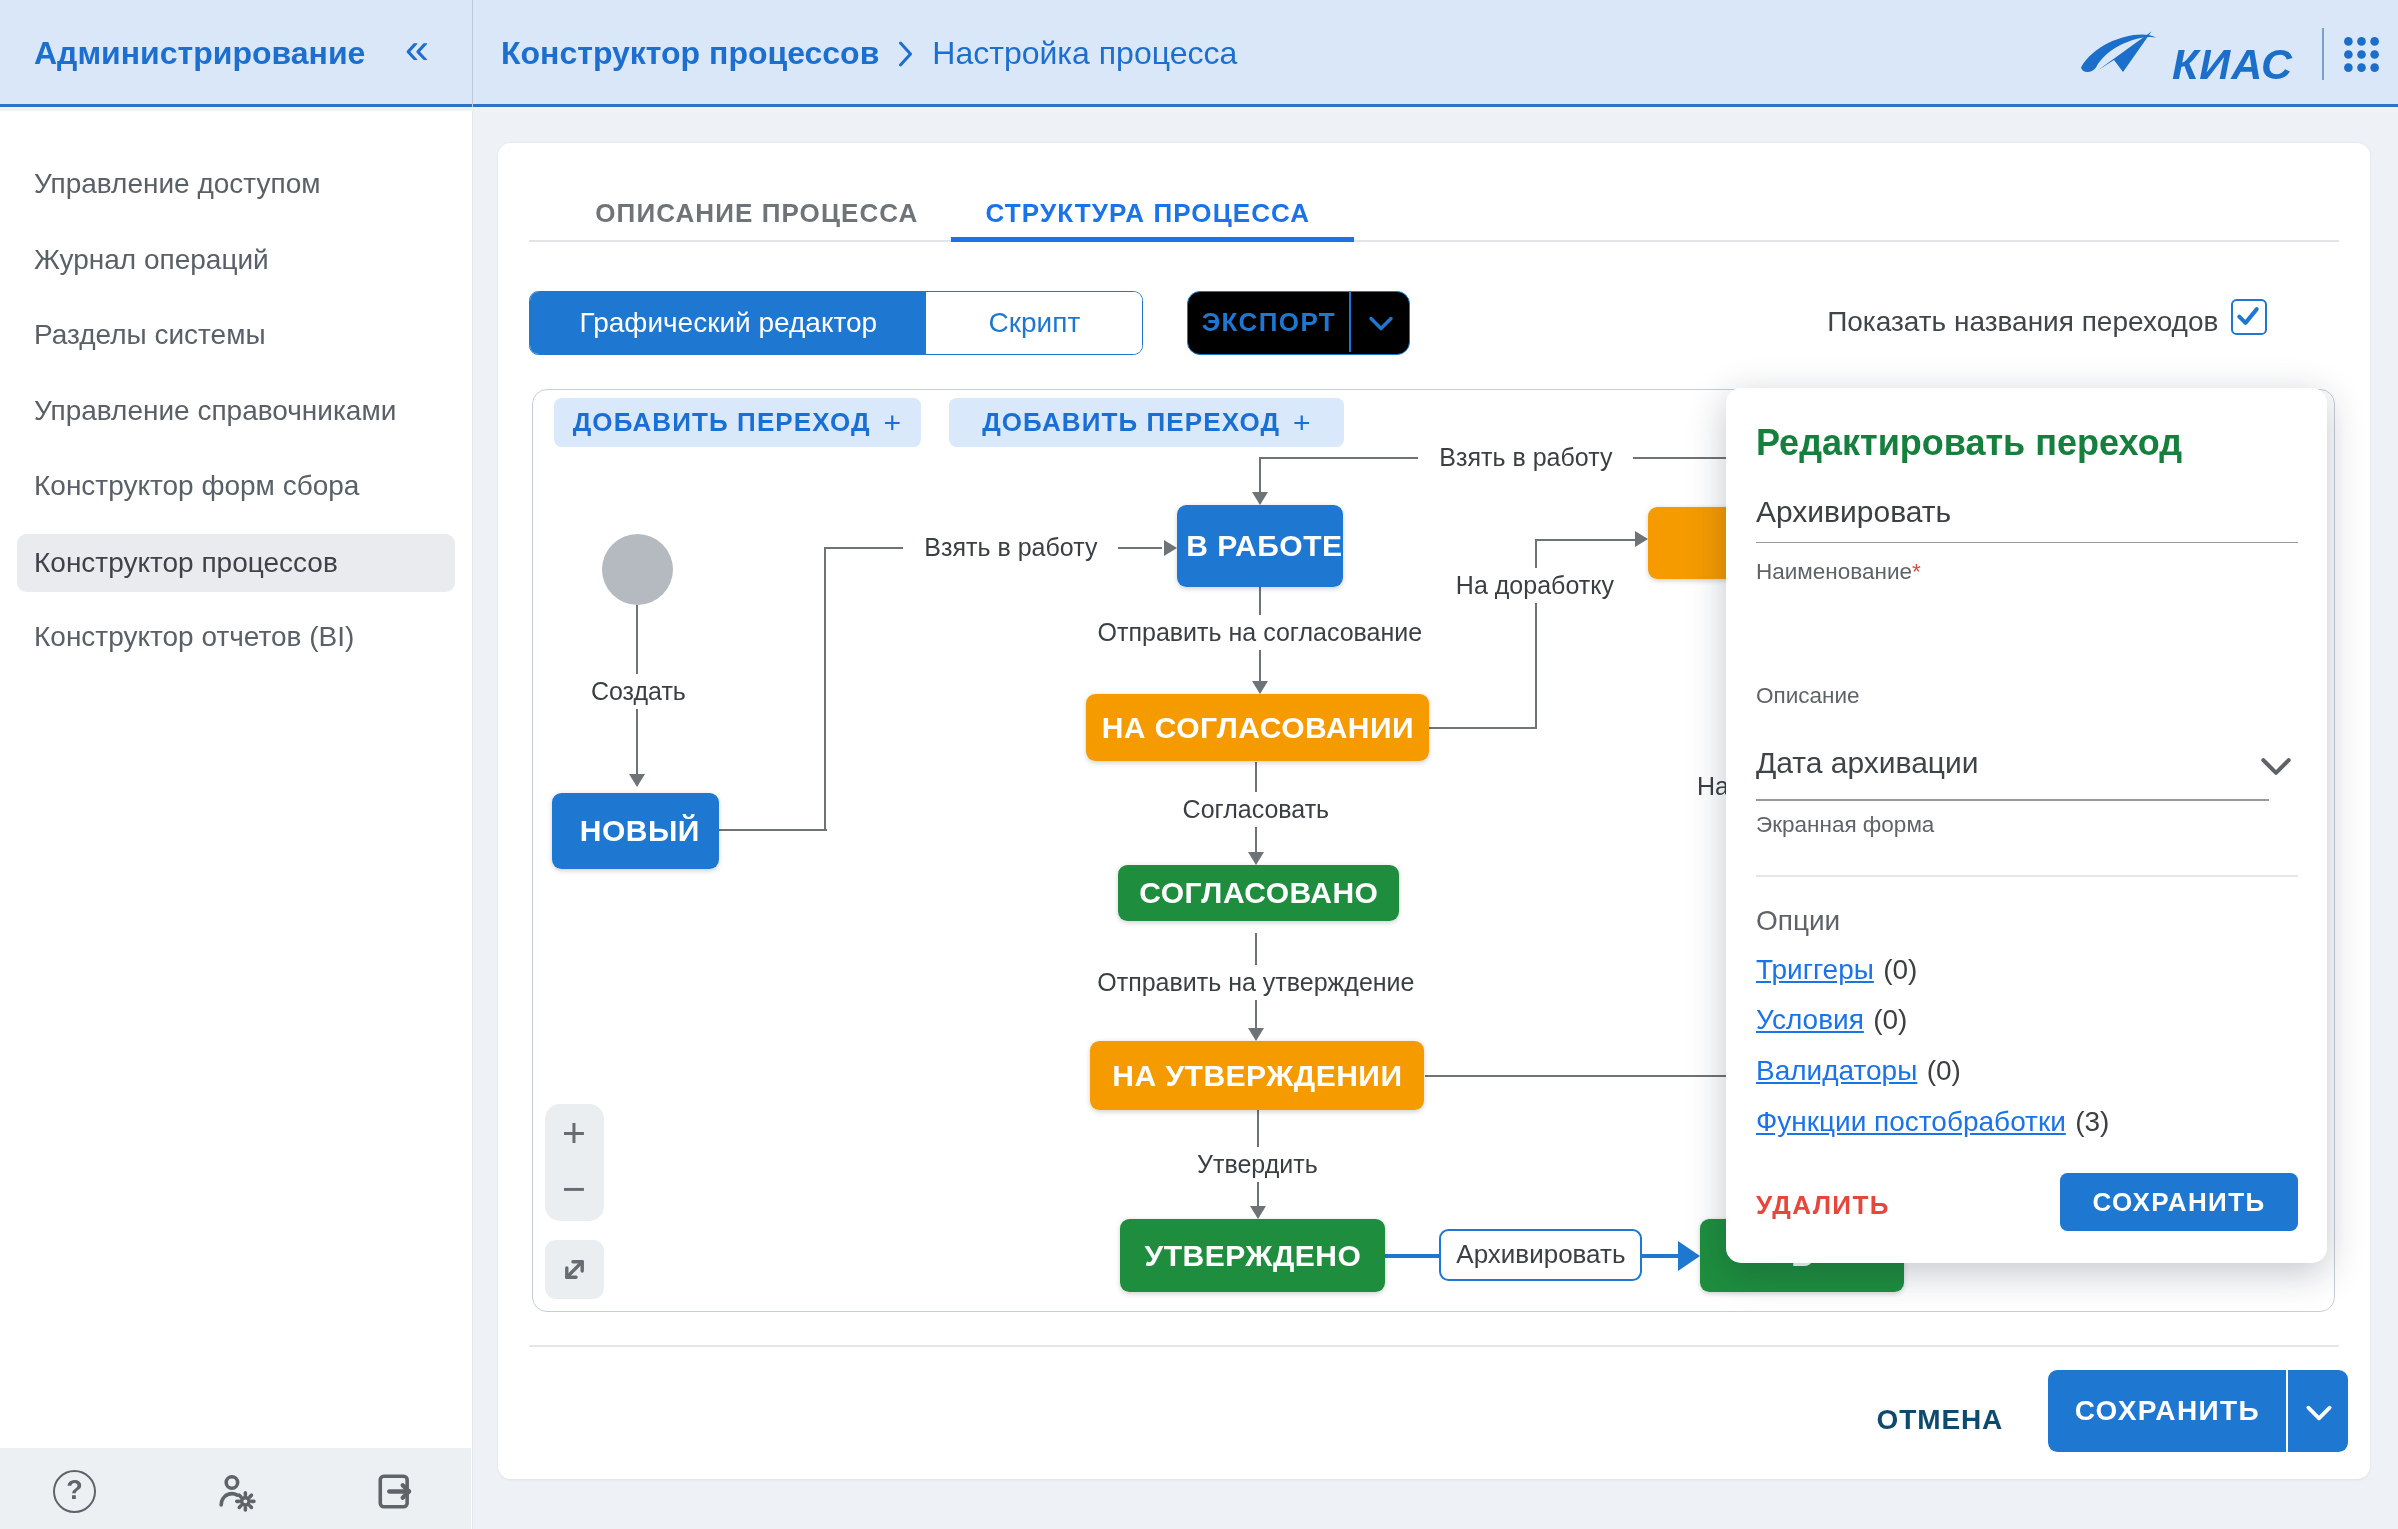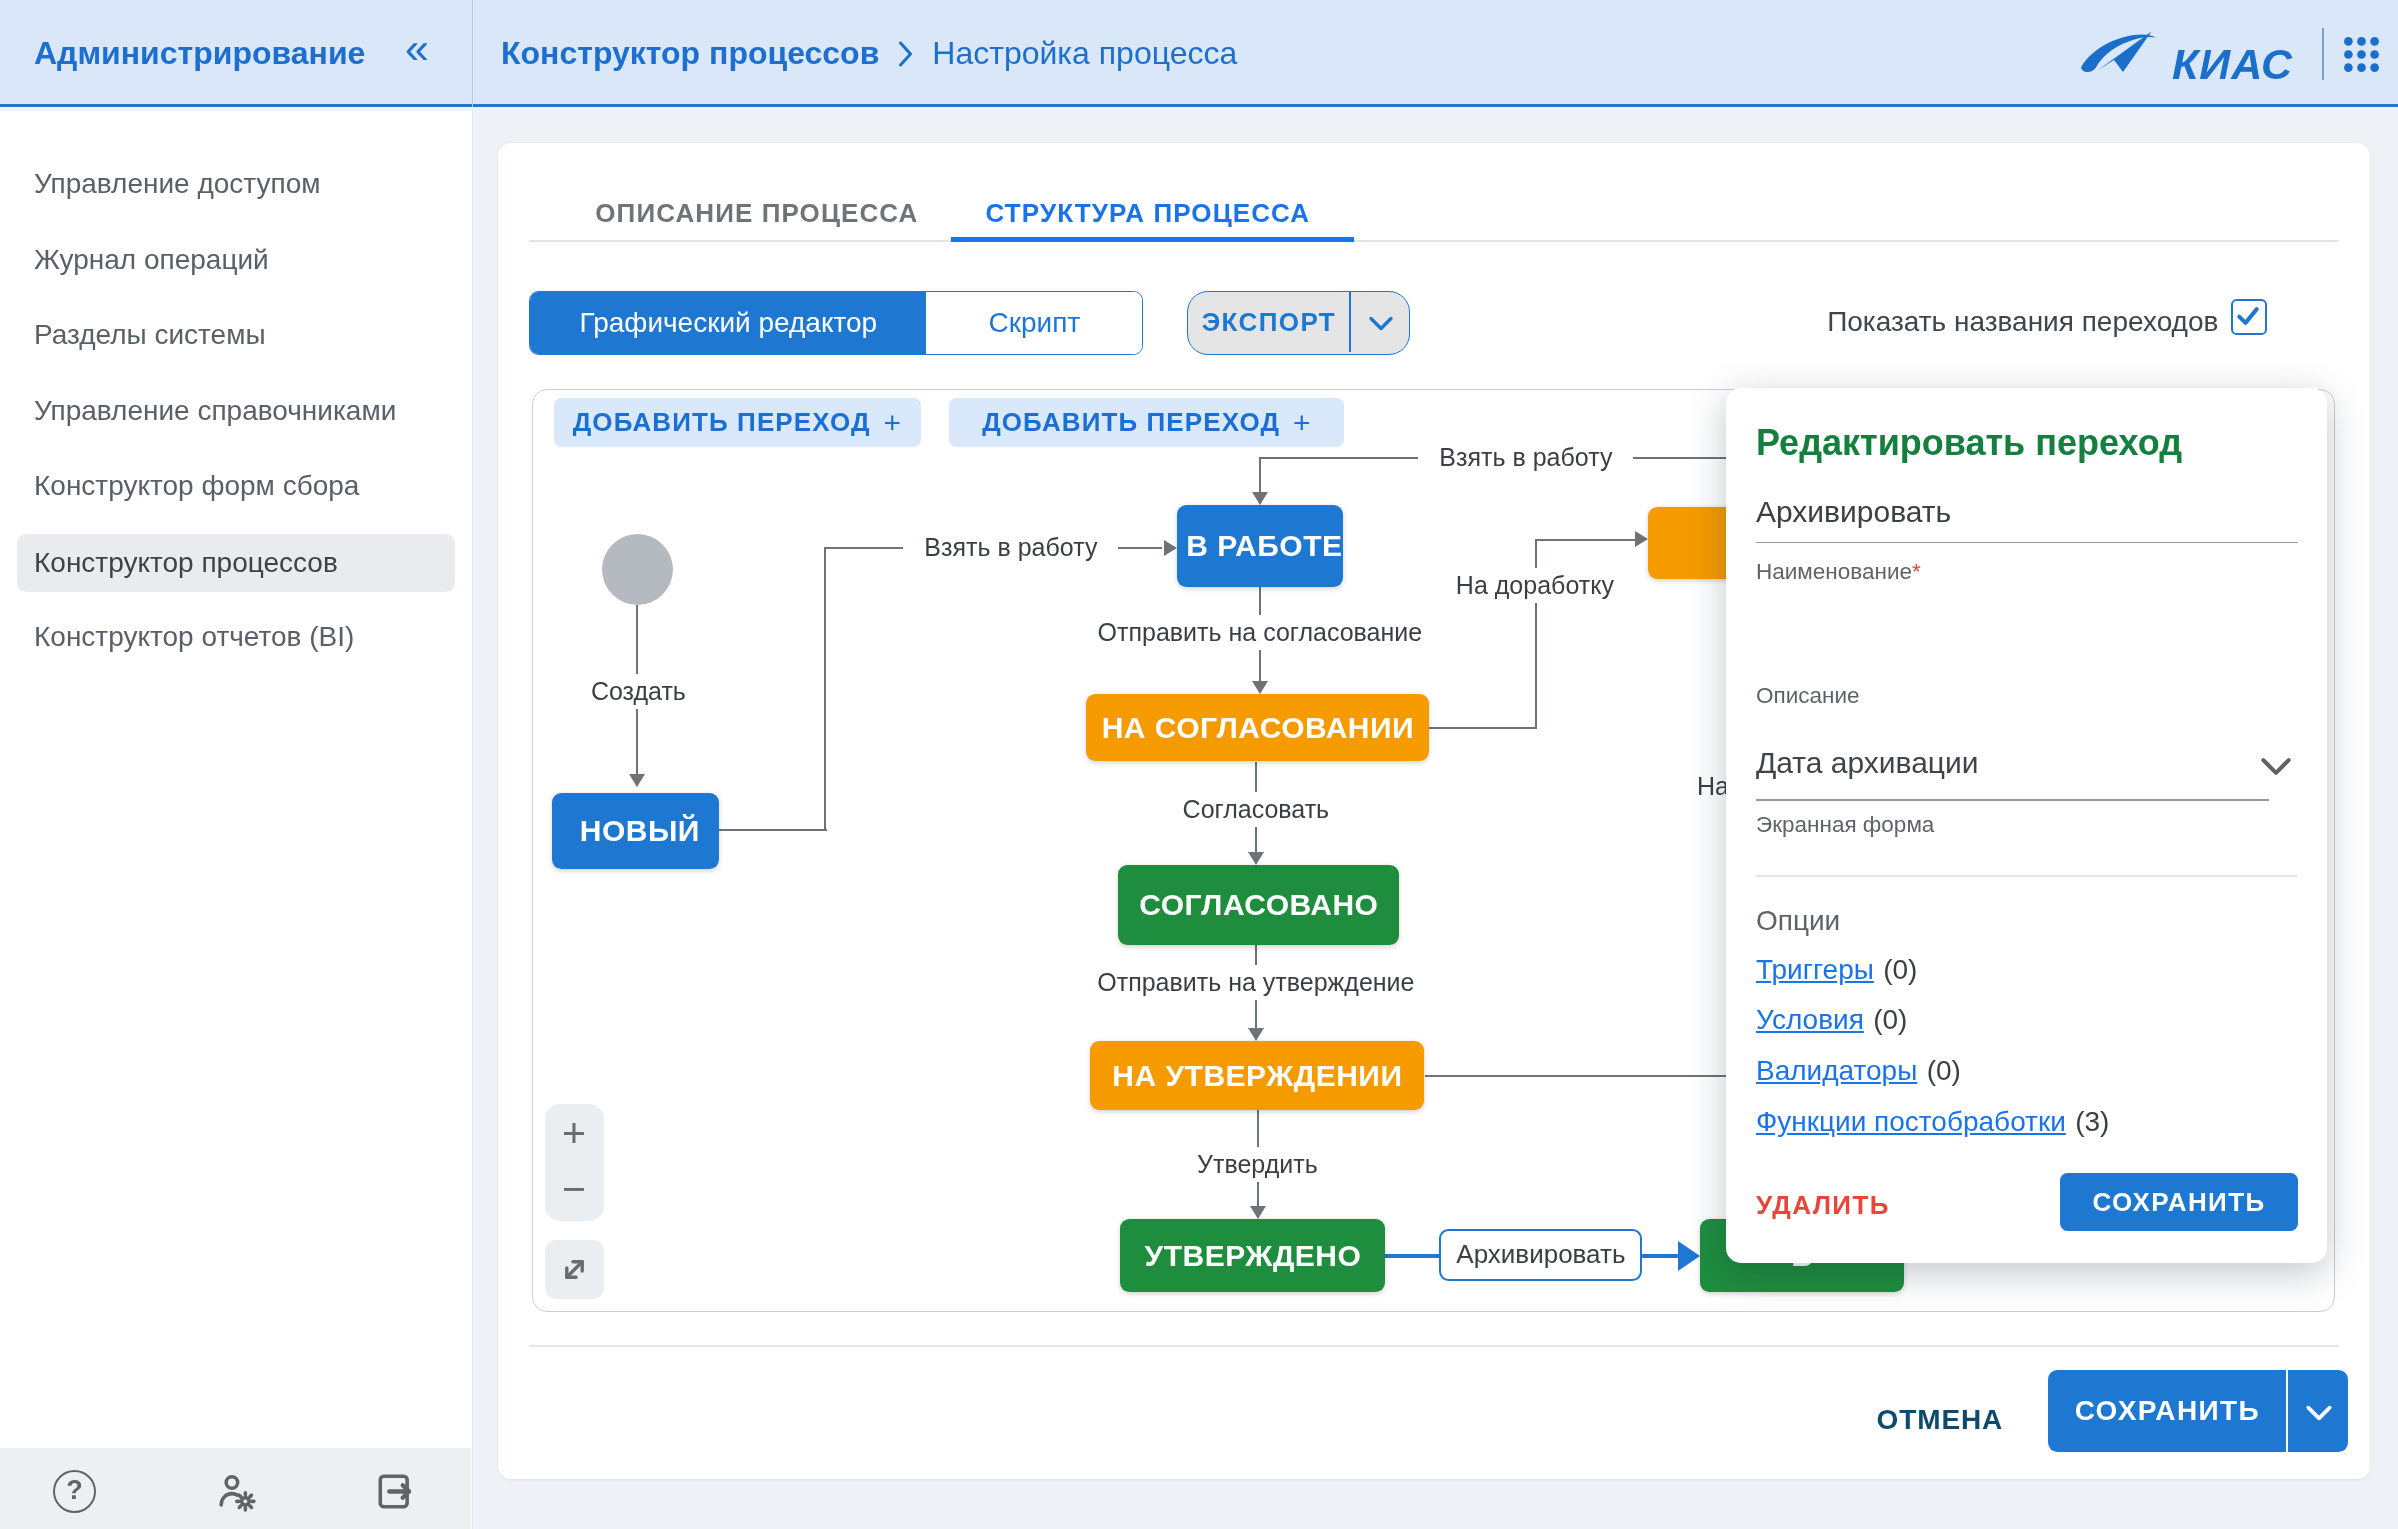--- a/index.html
+++ b/index.html
@@ -48,21 +48,21 @@
   .tab-line { position:absolute; left:31px; top:97px; width:1810px; height:1.9px; background:#e1e5e9; }
   .tab-underline { position:absolute; left:453px; top:94px; width:403px; height:4.7px; background:#1a73e8; }
 
   .seg { position:absolute; left:31px; top:148px; width:614px; height:64px;
          border:1.9px solid #1e78d2; border-radius:9.4px; overflow:hidden; display:flex; }
   .seg-a { width:396px; background:#1e78d2; color:#fff; font-size:28px; font-weight:500;
            display:flex; align-items:center; justify-content:center; cursor:pointer; }
   .seg-b { flex:1; background:#fff; color:#1e78d2; font-size:28px; font-weight:500;
            display:flex; align-items:center; justify-content:center; cursor:pointer; }
   .export { position:absolute; left:689px; top:148px; width:223px; height:64px;
-            border:1.9px solid #1e78d2; border-radius:21px; background:#e5e5e5; cursor:pointer; }
+            border:1.9px solid #1e78d2; border-radius:13px; background:#000000; cursor:pointer; }
   .export-label { position:absolute; left:0; top:0; width:161px; height:60px; line-height:60px;
                   text-align:center; font-size:26px; font-weight:700; letter-spacing:1.4px; color:#1e78d2; }
   .export-div { position:absolute; left:161px; top:0; width:1.9px; height:60px; background:#1e78d2; }
   .chk-label { position:absolute; left:1218px; top:161px; width:502px; height:36px; line-height:36px;
                text-align:right; font-size:28px; color:#3f454b; }
   .checkbox { position:absolute; left:1733px; top:156px; width:36px; height:36px;
               border:2.8px solid #1e78d2; border-radius:5.6px; background:#fff; cursor:pointer; }
 
   .canvas { position:absolute; left:34px; top:246px; width:1803px; height:923px;
             border:1.9px solid #c6cfd9; border-radius:15px; background:#fff; overflow:hidden; }
@@ -286,21 +286,21 @@
       <div class="elabel" style="left:537px;top:575px;width:371px;">Отправить на утверждение</div>
       <div class="elabel" style="left:649px;top:757px;width:150px;">Утвердить</div>
       <div class="elabel" style="left:1158px;top:379px;background:transparent;">На</div>
       <div class="sel-edge-label">Архивировать</div>
 
       <div class="start-circle"></div>
       <div class="node blue" style="left:19px;top:403px;width:167px;height:76px;">НОВЫЙ</div>
       <div class="node blue" style="left:644px;top:115px;width:166px;height:82px;">В РАБОТЕ</div>
       <div class="node orange" style="left:1115px;top:117px;width:208px;height:72px;">НА</div>
       <div class="node orange" style="left:553px;top:304px;width:343px;height:67px;">НА СОГЛАСОВАНИИ</div>
-      <div class="node green" style="left:585px;top:475px;width:281px;height:80px;">СОГЛАСОВАНО</div>
+      <div class="node green" style="left:585px;top:475px;width:281px;height:56px;">СОГЛАСОВАНО</div>
       <div class="node orange" style="left:557px;top:651px;width:334px;height:69px;">НА УТВЕРЖДЕНИИ</div>
       <div class="node green" style="left:587px;top:829px;width:265px;height:73px;">УТВЕРЖДЕНО</div>
       <div class="node green" style="left:1167px;top:829px;width:204px;height:73px;">В</div>
 
       <div class="zoom-pill">
         <div class="zoom-btn" style="top:0;">+</div>
         <div class="zoom-btn" style="top:56px;">−</div>
       </div>
       <div class="fit-btn">
         <svg width="37" height="37" viewBox="0 0 24 24" fill="none" stroke="#676c71" stroke-width="2.2" stroke-linecap="round" stroke-linejoin="round">

